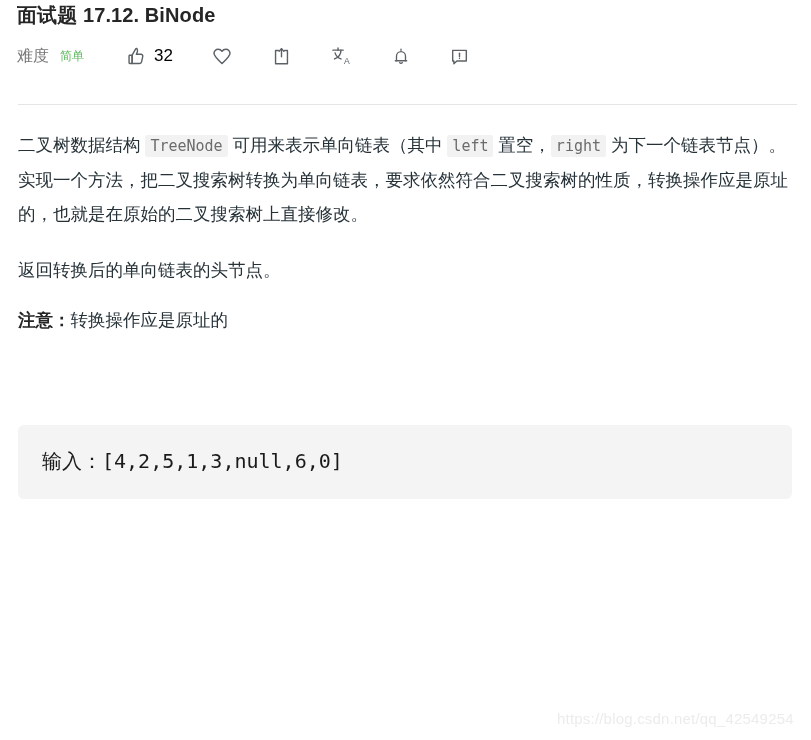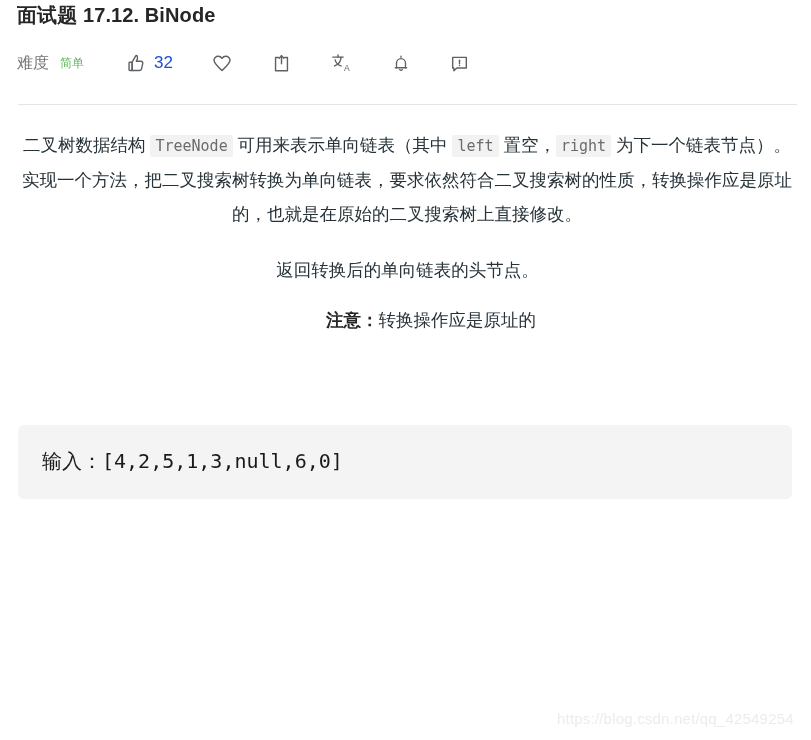--- a/index.html
+++ b/index.html
@@ -32,21 +32,21 @@
     font-weight: bold;
     color: #262626;
     letter-spacing: 0.1px;
     white-space: nowrap;
   }
 
   
   .metabar {
     position: absolute;
     left: 17px;
-    top: 46px;
+    top: 39px;
     height: 34px;
     display: flex;
     align-items: center;
   }
   .meta-label {
     font-size: 16px;
     color: #767676;
     margin-right: 11px;
   }
   .meta-difficulty {
@@ -58,21 +58,21 @@
     display: flex;
     align-items: center;
     color: #5c6166;
     margin-right: 38px;
     cursor: pointer;
   }
   .icon-btn:last-child { margin-right: 0; }
   .icon-btn svg { display: block; }
   .like-count {
     font-size: 17px;
-    color: #1d4ed8;
+    color: #000000;
     margin-left: 7px;
   }
 
   
   .divider {
     position: absolute;
     left: 18px;
     top: 104px;
     width: 779px;
     height: 1px;
@@ -84,40 +84,40 @@
     position: absolute;
     left: 18px;
     top: 128px;
     width: 779px;
   }
   .para {
     font-size: 17.5px;
     line-height: 34px;
     color: #263238;
     margin: 0 0 0 0;
-    text-align: center;
+    text-align: left;
   }
   .para.p1 { width: 778px; }
   .spacer-22 { height: 22px; }
   .spacer-28 { height: 28px; }
   .spacer-60 { height: 62px; }
   .spacer-16 { height: 16px; }
   .spacer-26 { height: 26px; }
 
   code.inline {
     font-family: "DejaVu Sans Mono", "Liberation Mono", monospace;
     background: #f2f2f2;
     color: #6b6b6b;
     font-size: 15px;
     padding: 2px 5px;
     border-radius: 2px;
     white-space: nowrap;
   }
 
-  .bold-lead { font-weight: bold; color: #262626; margin-left: 47px; }
+  .bold-lead { font-weight: bold; color: #262626; }
 
   .section-head {
     font-size: 17.5px;
     font-weight: bold;
     color: #262626;
     line-height: 28px;
   }
 
   
   .codeblock {

